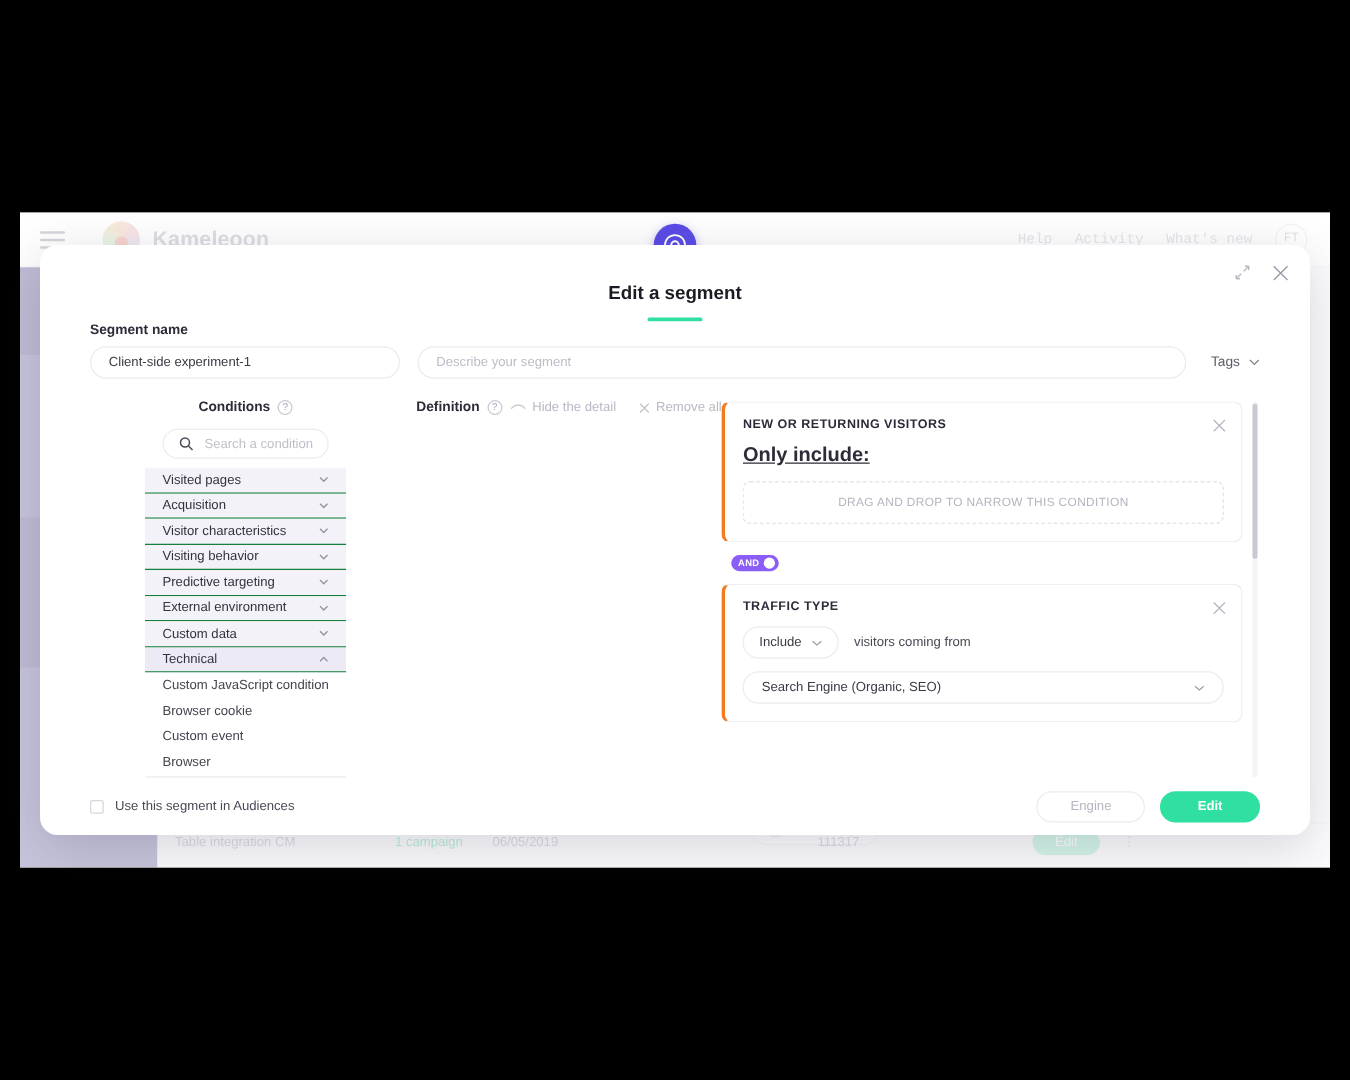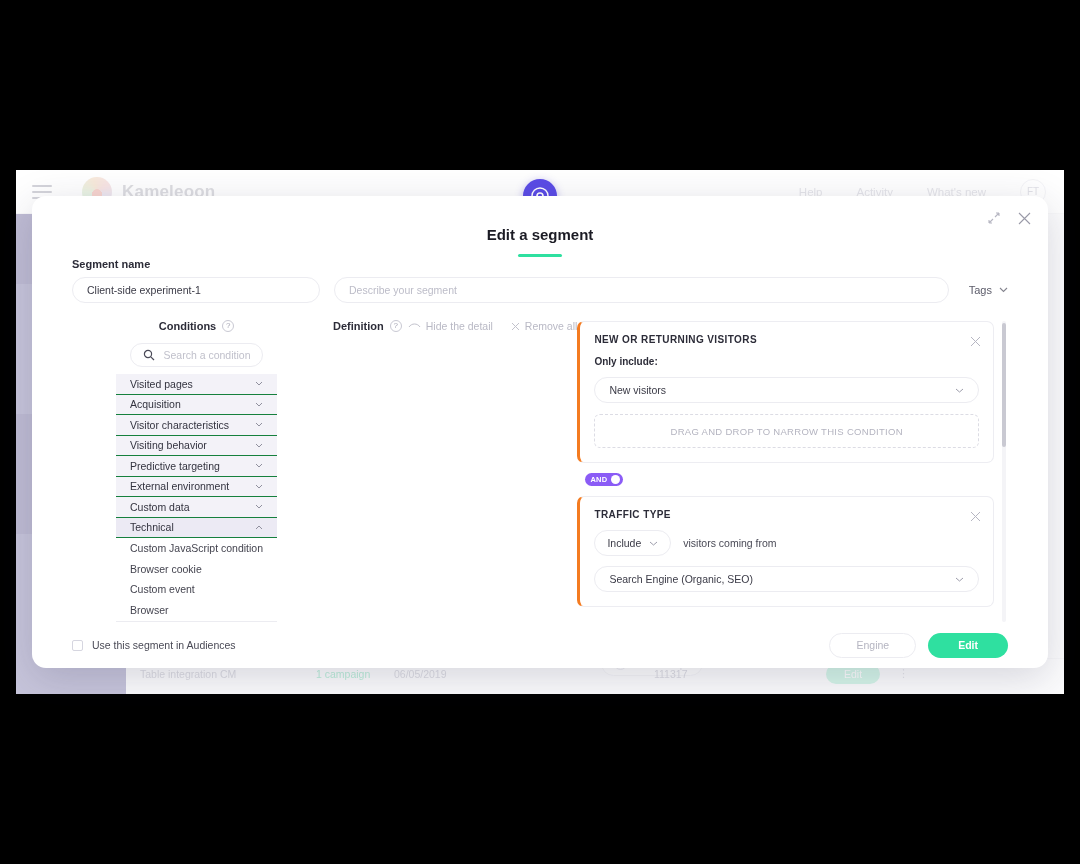--- a/index.html
+++ b/index.html
@@ -41,21 +41,21 @@
     margin-left: 30px; width: 30px; height: 30px; border-radius: 50%;
     background:
       radial-gradient(circle at 50% 58%, #e8654f 0 22%, transparent 23%),
       conic-gradient(from 200deg, #8fd5c0, #b9d79a, #e9b27a, #e8a0a0, #b3b0e0, #8fd5c0);
     opacity: .75;
   }
   .logo-text {
     margin-left: 10px; font-size: 17px; font-weight: 700; color: #56566a;
     letter-spacing: .2px; opacity: .55;
   }
-  .topnav { margin-left: auto; display: flex; align-items: center; gap: 34px; padding-right: 18px; }
+  .topnav { margin-left: auto; display: flex; align-items: center; gap: 18px; padding-right: 18px; font-family: Liberation Mono, monospace; }
   .topnav span { font-size: 11.5px; color: #b9b9c6; }
   .avatar-ft {
     width: 26px; height: 26px; border-radius: 50%;
     border: 1px solid #e2e2ea; color: #b0b0c0;
     font-size: 10px; display: flex; align-items: center; justify-content: center;
     background: #fff;
   }
   #logo-badge {
     position: absolute; left: 523px; top: 179px;
     width: 34px; height: 34px; border-radius: 50%;
@@ -210,21 +210,21 @@
     border: 1px solid #ededf2; border-left: 3px solid #f47b20;
     border-radius: 7px; background: #fff; padding: 12px 14px 14px 14px;
     position: relative;
   }
   .cond-card-title {
     font-size: 10px; font-weight: 600; color: #2c2c38; letter-spacing: .4px;
   }
   .card-close {
     position: absolute; right: 12px; top: 11px; color: #b6b6c2; cursor: pointer;
   }
-  .card-sub { font-size: 10px; font-weight: 700; color: #2c2c38; margin-top: 11px; }
+  .card-sub { font-size: 16px; font-weight: 700; color: #2c2c38; margin-top: 11px; text-decoration: underline; }
   .select-field {
     margin-top: 10px; height: 26px; border: 1px solid #ececf1; border-radius: 13px;
     display: flex; align-items: center; padding: 0 14px;
     font-size: 10.5px; color: #3a3a46; cursor: pointer;
   }
   .select-field .chev { margin-left: auto; color: #9d9dab; display: flex; }
   .dropzone {
     margin-top: 11px; height: 34px; border: 1px dashed #dcdce4; border-radius: 6px;
     display: flex; align-items: center; justify-content: center;
     font-size: 9.5px; color: #b4b4c0; letter-spacing: .3px;
@@ -481,28 +481,20 @@
           <div id="def-inner">
             
             <div class="cond-card">
               <div class="cond-card-title">NEW OR RETURNING VISITORS</div>
               <div class="card-close">
                 <svg width="11" height="11" viewBox="0 0 11 11" fill="none" stroke="#b6b6c2" stroke-width="1">
                     <path d="M1 1 L10 10 M10 1 L1 10"></path>
                   </svg>
               </div>
               <div class="card-sub">Only include:</div>
-              <div class="select-field">
-                <span>New visitors</span>
-                <span class="chev">
-                  <svg width="9" height="5" viewBox="0 0 9 5" fill="none" stroke="#9d9dab" stroke-width="1">
-                      <path d="M1 1 L4.5 4 L8 1"></path>
-                    </svg>
-                </span>
-              </div>
               <div class="dropzone">
                 <span>DRAG AND DROP TO NARROW THIS CONDITION</span>
               </div>
             </div>
 
             
             <div id="and-pill">
               <span class="lbl">AND</span>
               <span class="knob"></span>
             </div>

